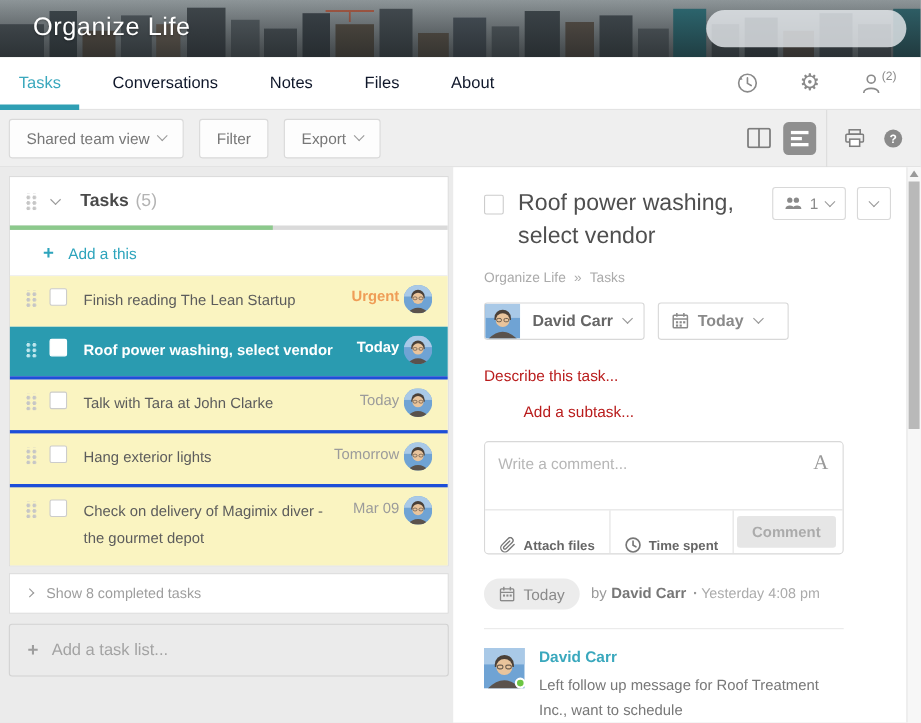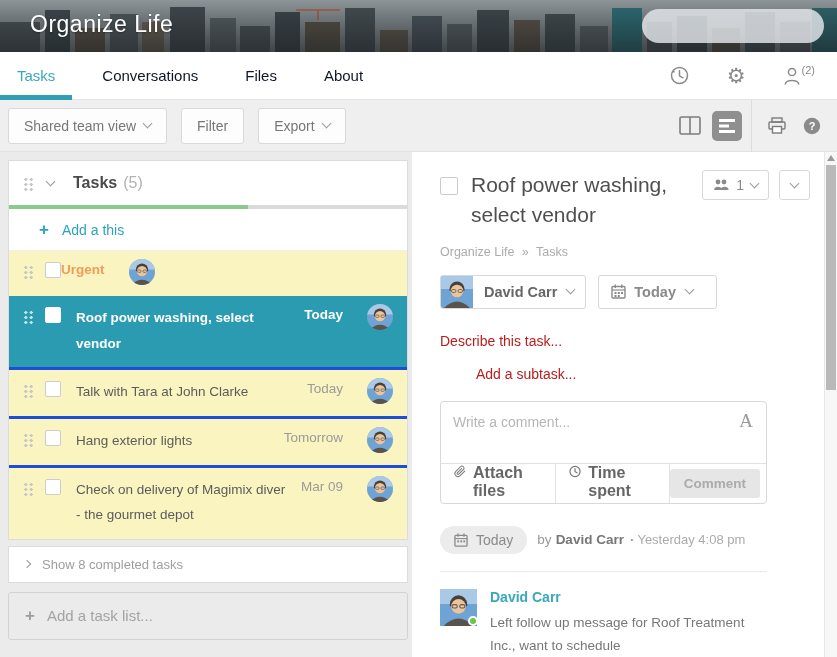--- a/index.html
+++ b/index.html
@@ -71,21 +71,21 @@
   .plus-teal { color: #2da4bc; font-size: 17px; font-weight: bold; margin-right: 13px; }
   .add-task-label { color: #2da4bc; font-size: 14px; }
 
   .task-row { display: flex; align-items: flex-start; padding: 12px 14px 11px 14px;
     background: #faf4c1; border-top: 3px solid #1d4ed8; min-height: 42px; cursor: pointer; }
   .task-row:first-child { border-top: none; }
   .task-row .drag { margin-top: 1px; }
   .cb { flex: 0 0 16px; width: 16px; height: 16px; background: #fff; border: 1px solid #ccc;
     border-radius: 2px; margin: -1px 0 0 11px; cursor: pointer; }
   .task-title { flex: 1; font-size: 13.5px; color: #5c5c5c; line-height: 1.9; margin: -3px 10px 0 15px; }
-  .due { font-size: 13.5px; color: #9b9b9b; margin: -1px 24px 0 0; white-space: nowrap; }
+  .due { font-size: 13.5px; color: #9b9b9b; margin: -1px 4px 0 0; white-space: nowrap; }
   .due.urgent { color: #ef9d57; font-weight: bold; }
   .avatar { flex: 0 0 26px; width: 26px; height: 26px; border-radius: 50%; overflow: hidden;
     margin-top: -4px; cursor: pointer; }
   .avatar svg { display: block; width: 100%; height: 100%; }
   .task-row.selected { background: #2a9bb0; border-top: none; }
   .task-row.selected .task-title, .task-row.selected .due { color: #fff; font-weight: bold; }
   .task-row.selected .drag { background-image: radial-gradient(#bfe6ed 1.6px, transparent 1.7px); }
   .task-row.selected .cb { border-color: #fff; }
 
   .completed-row { width: 400px; margin-top: 6px; background: #fff; border: 1px solid #dcdcdc;
@@ -129,22 +129,22 @@
   .describe { margin-top: 24px; }
   .subtask { margin-top: 17px; margin-left: 36px; }
 
   .comment-box { margin-top: 19px; width: 327px; border: 1px solid #d8d8d8; border-radius: 4px;
     background: #fff; }
   .comment-input { position: relative; height: 61px; padding: 11px 12px; }
   .comment-ph { color: #b6b6b6; font-size: 14px; }
   .format-a { position: absolute; right: 13px; top: 8px; font-family: "Liberation Serif", "DejaVu Serif", serif;
     font-size: 19px; color: #9a9a9a; cursor: pointer; }
   .comment-foot { border-top: 1px solid #e2e2e2; height: 40px; display: flex; align-items: stretch; }
-  .foot-btn { display: flex; align-items: flex-start; gap: 7px; padding: 0 13px;
-    border-right: 1px solid #e2e2e2; font-size: 16px; color: #666; font-weight: bold; cursor: pointer; }
+  .foot-btn { display: flex; align-items: flex-end; gap: 7px; padding: 0 13px;
+    border-right: 1px solid #e2e2e2; font-size: 12px; color: #666; font-weight: bold; cursor: pointer; }
   .comment-submit { margin: 5px 6px 5px auto; background: #e6e6e6; border: none; border-radius: 3px;
     color: #ababab; font-size: 13.5px; font-weight: bold; padding: 0 14px; cursor: pointer; }
 
   .activity-row { margin-top: 22px; display: flex; align-items: center; width: 327px; }
   .due-pill { display: flex; align-items: center; gap: 8px; background: #ececec; border-radius: 15px;
     height: 28px; padding: 0 14px; cursor: pointer; }
   .due-pill .plabel { font-size: 14px; color: #8a8a8a; }
   .act-by { margin-left: 10px; font-size: 13.5px; color: #9a9a9a; }
   .act-author { font-size: 13.5px; color: #777; font-weight: bold; margin-left: 4px; }
   .act-dot { font-size: 13.5px; color: #9a9a9a; font-weight: bold; margin: 0 3px 0 6px; }
@@ -227,20 +227,23 @@
   </div>
 
   <div class="tabbar">
     <div class="tab active">
         <span>Tasks</span>
       </div>
     <div class="tab">
         <span>Conversations</span>
       </div>
     <div class="tab">
+        <span>Notes</span>
+      </div>
+    <div class="tab">
         <span>Files</span>
       </div>
     <div class="tab">
         <span>About</span>
       </div>
     <div class="tab-icons">
       <span class="icon-btn">
         <svg class="ic" width="21" height="21" viewBox="0 0 21 21">
             <circle cx="10.5" cy="10.5" r="8" fill="none" stroke="#8a8a8a" stroke-width="1.5"></circle>
             <path d="M10.5 5.8 v5 l3.4 2" fill="none" stroke="#8a8a8a" stroke-width="1.5" stroke-linecap="round"></path>
@@ -317,20 +320,21 @@
           <div class="progress-fill" id="progress-fill" style="width: 60%;"></div>
         </div>
         <div class="add-task-row">
           <span class="plus-teal">+</span>
           <span class="add-task-label">Add a this</span>
         </div>
         <div id="task-rows">
             <div class="task-row">
     <span class="drag"></span>
     <span class="cb"></span>
+    <span class="task-title">Finish reading The Lean Startup</span>
     <span class="due urgent">Urgent</span>
     <span class="avatar">
                 <svg viewBox="0 0 32 32" preserveAspectRatio="none">
                   <rect width="32" height="32" fill="#6fa3d4"></rect>
                   <rect width="32" height="13" fill="#a9c9e7"></rect>
                   <path d="M8.5 13 a7.5 7.5 0 0 1 15 0 v2 h-15 z" fill="#4a4038"></path>
                   <circle cx="16" cy="15" r="6.3" fill="#e9c49c"></circle>
                   <rect x="10.5" y="13.5" width="4.4" height="3" rx="1.4" fill="none" stroke="#6b5d4f" stroke-width="0.9"></rect>
                   <rect x="17.1" y="13.5" width="4.4" height="3" rx="1.4" fill="none" stroke="#6b5d4f" stroke-width="0.9"></rect>
                   <path d="M3 32 q13 -13 26 0 z" fill="#5a524c"></path>

